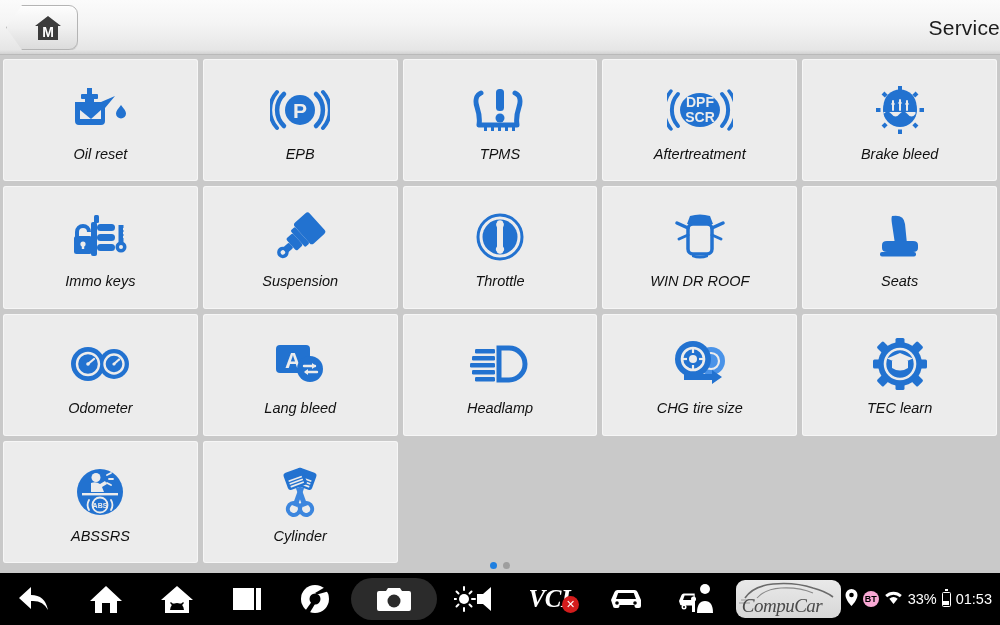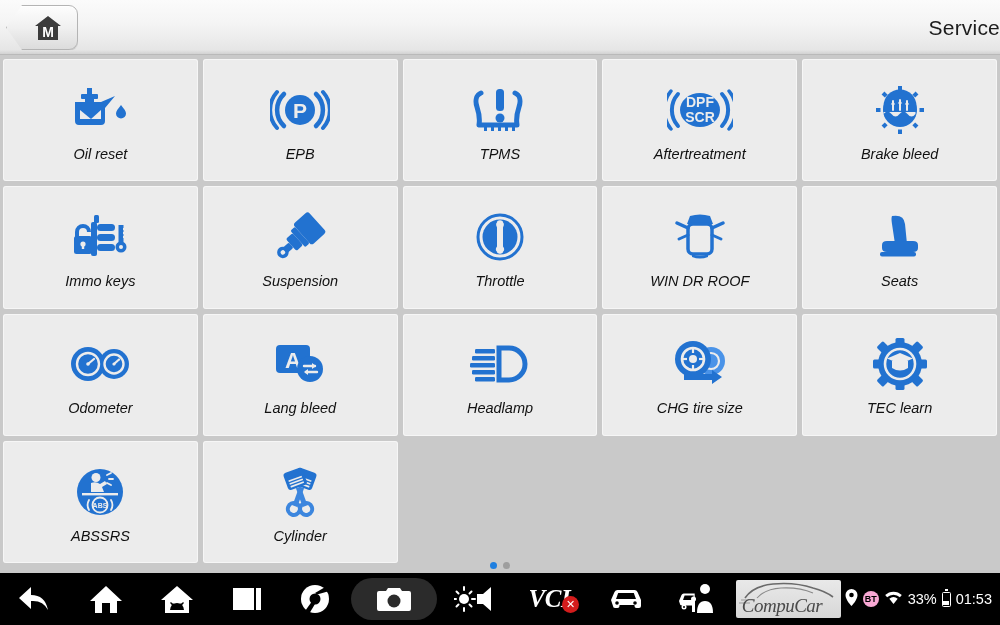--- a/index.html
+++ b/index.html
@@ -80,21 +80,21 @@
   .vci-text{
     font-family:"Liberation Serif","DejaVu Serif",serif;
     font-style:italic;font-weight:bold;font-size:25px;color:#fff;letter-spacing:-.5px;
   }
   .vci-badge{
     position:absolute;right:-9px;bottom:0px;width:17px;height:17px;border-radius:50%;
     background:#d31c1c;color:#fff;font-size:11px;font-weight:bold;
     display:flex;align-items:center;justify-content:center;line-height:1;
   }
   .brand{
-    width:105px;height:38px;border-radius:2px;
+    width:105px;height:38px;border-radius:9px;
     background:linear-gradient(to bottom,#e9e9e9,#d7d7d7);
     display:flex;align-items:center;justify-content:center;
     overflow:hidden;position:relative;
   }
   .brand .btxt{
     font-family:"Liberation Serif","DejaVu Serif",serif;
     font-style:italic;font-size:19px;color:#4a4a4a;
     position:absolute;bottom:1px;left:6px;letter-spacing:-.5px;
   }
   .status{

